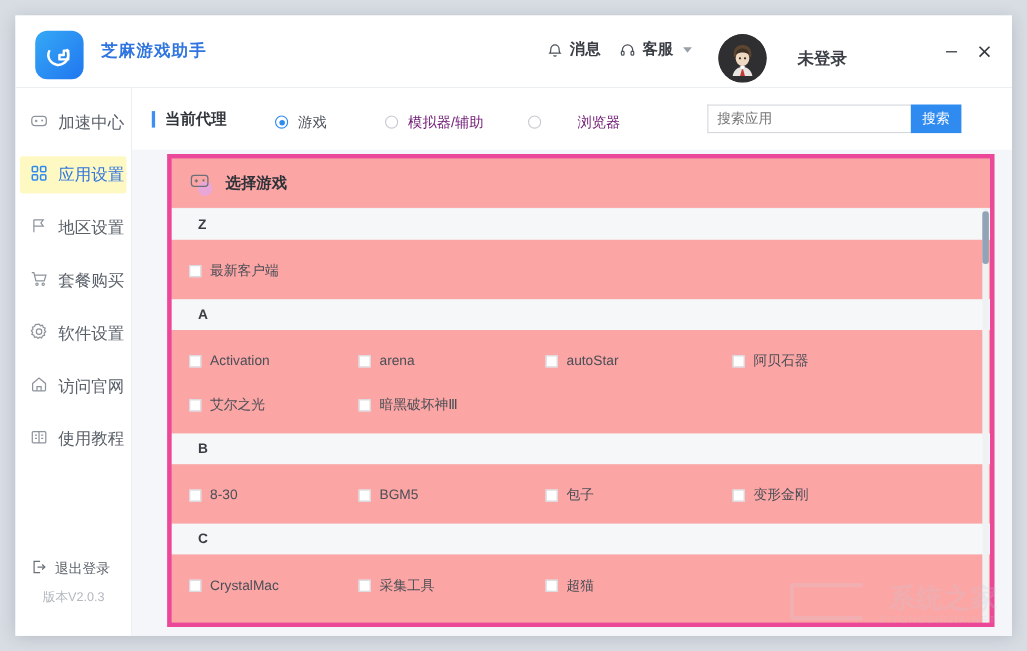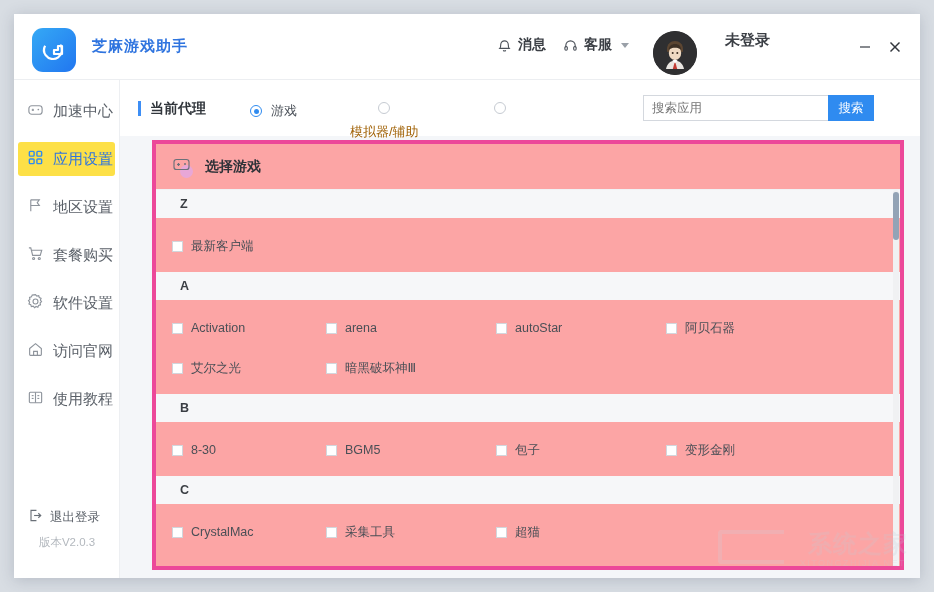--- a/index.html
+++ b/index.html
@@ -50,21 +50,21 @@
     border-left: 4px solid transparent;
     border-right: 4px solid transparent;
     border-top: 5px solid #9aa0a8;
   }
   .avatar {
     position: absolute; left: 639px; top: 17px;
     width: 44px; height: 44px; border-radius: 50%;
     background: #2f2f31; overflow: hidden;
   }
   .login-state {
-    position: absolute; left: 711px; top: 17px;
+    position: absolute; left: 711px; top: 30px;
     font-size: 15px; font-weight: bold; color: #3b3f45;
   }
   .win-btn {
     position: absolute; top: 20px;
     width: 26px; height: 26px;
     display: flex; align-items: center; justify-content: center;
     cursor: pointer;
   }
   .btn-min { left: 838px; }
   .btn-close { left: 868px; }
@@ -78,21 +78,21 @@
   }
   .nav-item {
     position: relative;
     height: 34px; margin: 0 4px;
     display: flex; align-items: center; gap: 9px;
     padding-left: 9px;
     font-size: 15px; color: #5a6068;
     border-radius: 3px;
     cursor: pointer;
   }
-  .nav-item.active { background: #fde047; color: #2f74df; }
+  .nav-item.active { background: #fef9c3; color: #2f74df; }
   .nav-item.active svg { stroke: #2f8bf0; }
   .nav-spacer { height: 14px; }
   .nav-top { padding-top: 14px; }
   .nav-item svg { stroke: #8e949c; flex: none; }
   .logout {
     position: absolute; left: 0; bottom: 52px;
     width: 106px;
     display: flex; align-items: center; gap: 7px;
     padding-left: 14px;
     font-size: 12.5px; color: #5a6068; cursor: pointer; text-align: right;
@@ -120,21 +120,21 @@
   }
   .tb-label {
     position: absolute; left: 30px; top: 20px;
     font-size: 14px; font-weight: bold; color: #31363c;
   }
   .radio-opt {
     position: absolute; top: 22px;
     display: flex; align-items: center; gap: 9px;
     font-size: 13px; color: #4b5159; cursor: pointer;
   }
-  .radio-opt.dim { color: #a16207; flex-direction: column; }
+  .radio-opt.dim { color: #701a75; }
   .rad {
     width: 12px; height: 12px; border-radius: 50%;
     border: 1px solid #c6cbd2; background: #fff; flex: none;
     position: relative;
   }
   .rad.on { border-color: #2f8bf0; }
   .rad.on::after {
     content: ""; position: absolute;
     left: 2.5px; top: 2.5px; width: 5px; height: 5px;
     border-radius: 50%; background: #2f8bf0;

